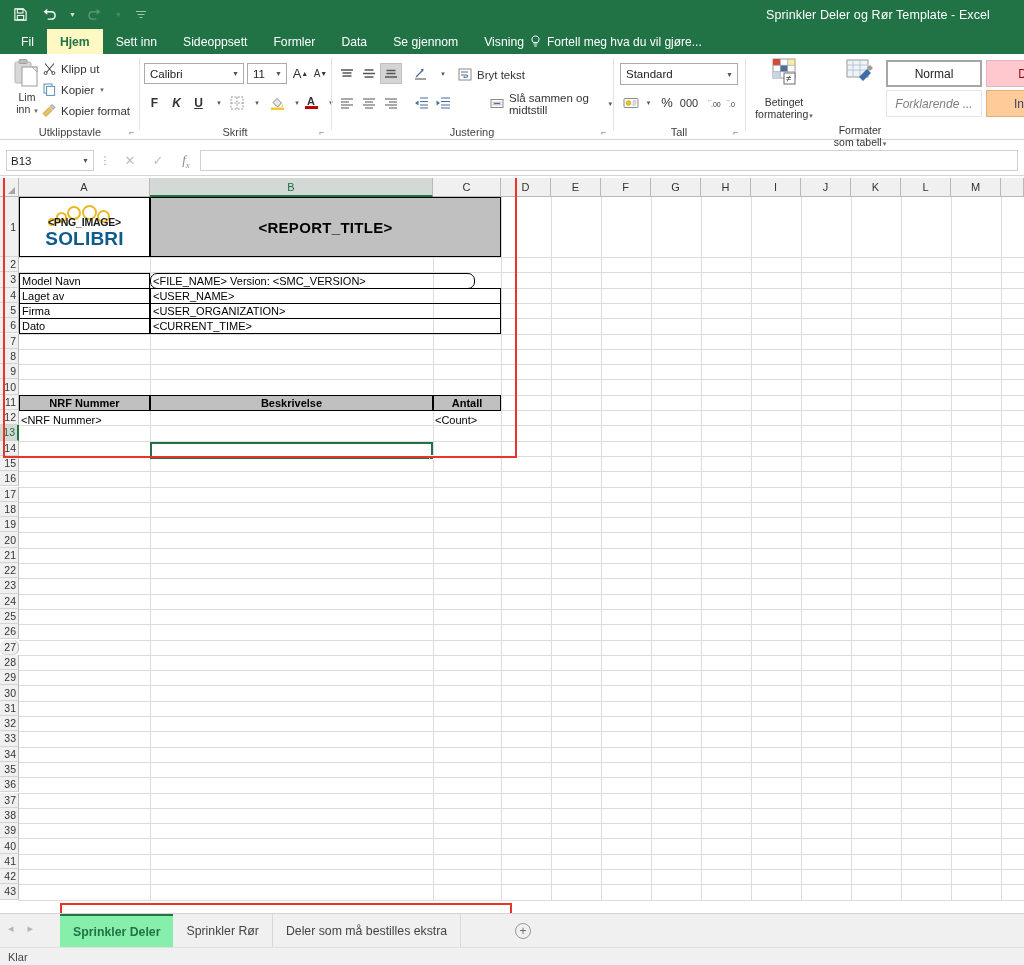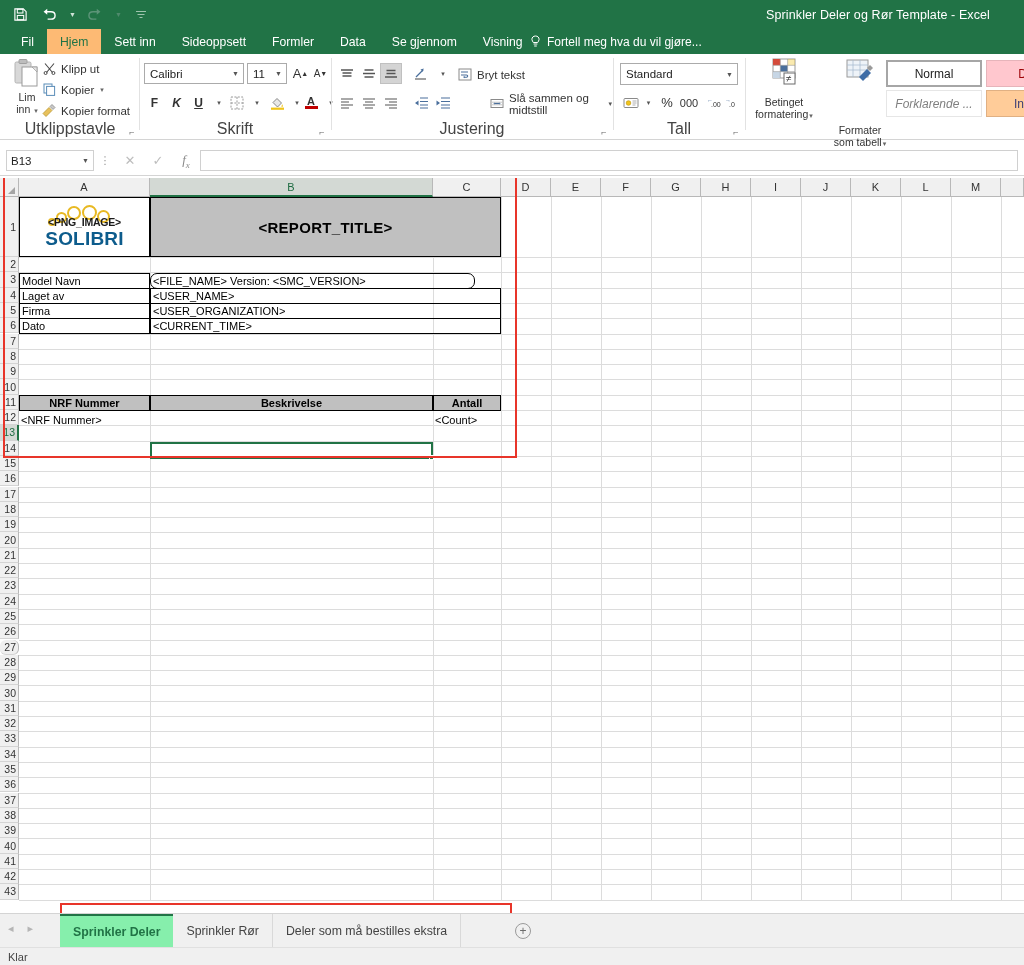--- a/index.html
+++ b/index.html
@@ -30,36 +30,36 @@
   
   .tabstrip {
     position: absolute; left: 0; top: 29px; width: 1024px; height: 25px;
     background: #217346;
   }
   .tabs { position: absolute; left: 8px; top: 0; height: 25px; display: flex; align-items: stretch; }
   .tab {
     padding: 0 13px; display: flex; align-items: center;
     color: #ffffff; font-size: 12.2px; white-space: nowrap;
   }
-  .tab.active { background: #fdba74; color: #217346; font-weight: normal; }
+  .tab.active { background: #fef9c3; color: #217346; font-weight: bold; }
   .tellme {
     position: absolute; left: 530px; top: 0; height: 25px; display: flex; align-items: center; gap: 6px;
     color: #ffffff; font-size: 12px;
   }
   .bulb { width: 11px; height: 13px; }
 
   
   .ribbon {
     position: absolute; left: 0; top: 54px; width: 1024px; height: 86px;
     background: #ffffff; border-bottom: 1px solid #d4d4d4;
   }
   .grp { position: absolute; top: 0; height: 86px; }
   .grp-label {
     position: absolute; bottom: 2px; left: 0; width: 100%;
-    text-align: center; font-size: 16px; color: #444444;
+    text-align: center; font-size: 11px; color: #444444;
   }
   .grp-dlg {
     position: absolute; bottom: 3px; right: 3px; width: 10px; height: 10px;
     font-size: 9px; color: #666; line-height: 10px; text-align: center;
   }
   .grp-sep { position: absolute; top: 4px; width: 1px; height: 72px; background: #e2e2e2; }
 
   
   .clip-big {
     position: absolute; left: 4px; top: 3px; width: 46px; height: 70px;

